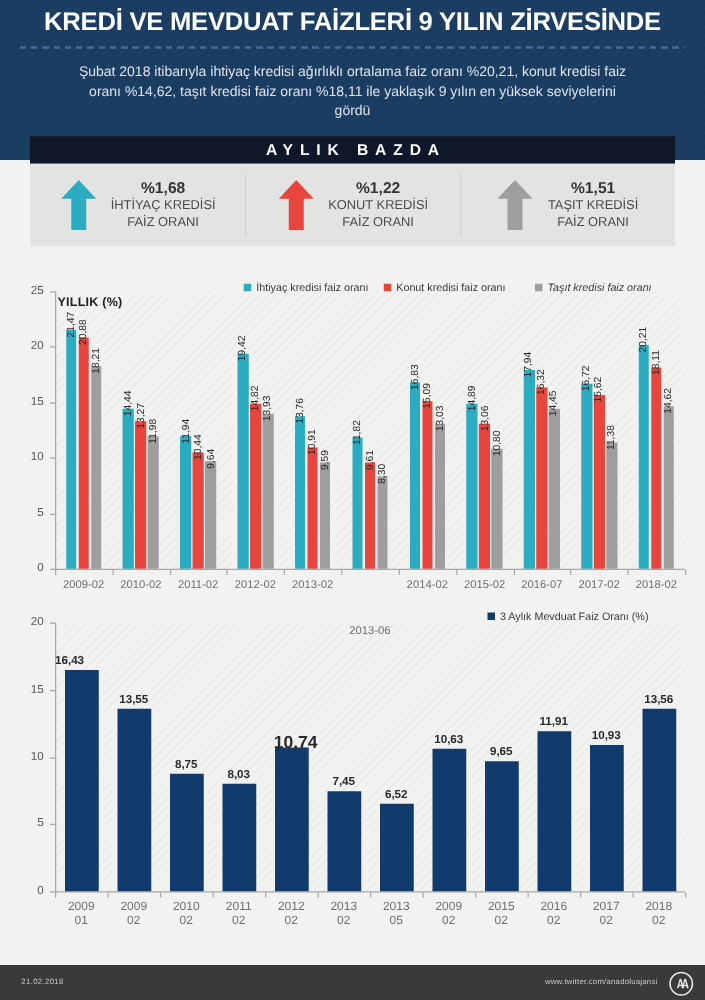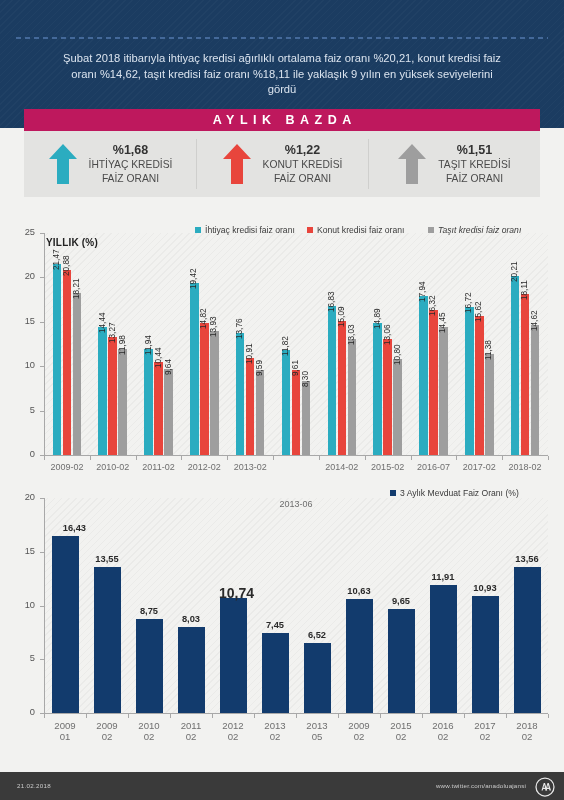--- a/index.html
+++ b/index.html
@@ -79,21 +79,21 @@
   
   #monthly-panel {
     position: absolute;
     left: 24px; top: 109px;
     width: 516px; height: 90px;
   }
   #monthly-header {
     position: absolute;
     left: 0; top: 0;
     width: 516px; height: 22px;
-    background: #be185d;
+    background: #0f172a;
     color: #ffffff;
     font-size: 12.5px;
     font-weight: bold;
     letter-spacing: 5.5px;
     text-align: center;
     line-height: 22px;
     text-indent: 5.5px;
   }
   #monthly-body {
     position: absolute;
@@ -224,20 +224,21 @@
     position: absolute;
     right: 9px; top: 5px;
     width: 20px; height: 20px;
   }
 </style>
 </head>
 <body>
 
 <div id="header">
   <div id="header-texture"></div>
+  <div id="page-title">KREDİ VE MEVDUAT FAİZLERİ 9 YILIN ZİRVESİNDE</div>
   <div id="title-divider"></div>
   <div id="subtitle">Şubat 2018 itibarıyla ihtiyaç kredisi ağırlıklı ortalama faiz oranı %20,21, konut kredisi faiz oranı %14,62, taşıt kredisi faiz oranı %18,11 ile yaklaşık 9 yılın en yüksek seviyelerini gördü</div>
 </div>
 
 <div id="monthly-panel">
   <div id="monthly-header">AYLIK BAZDA</div>
   <div id="monthly-body" class="hatch">
 
     <div class="metric">
       <svg class="metric-arrow" viewBox="0 0 30 42">
@@ -394,21 +395,21 @@
     <div class="ytick-label" style="left: 15px; top: 227px;">0</div>
     <div class="ytick-mark" style="left: 40px; top: 179.25px;"></div>
     <div class="ytick-label" style="left: 15px; top: 173.25px;">5</div>
     <div class="ytick-mark" style="left: 40px; top: 125.5px;"></div>
     <div class="ytick-label" style="left: 15px; top: 119.5px;">10</div>
     <div class="ytick-mark" style="left: 40px; top: 71.75px;"></div>
     <div class="ytick-label" style="left: 15px; top: 65.75px;">15</div>
     <div class="ytick-mark" style="left: 40px; top: 18px;"></div>
     <div class="ytick-label" style="left: 15px; top: 12px;">20</div>
     <div class="bar" style="left: 51.5px; top: 56.3775px; width: 27px; height: 176.623px; background: rgb(18, 59, 109);"></div>
-    <div class="bar-label" style="left: 44px; top: 43.3775px; width: 42px; text-align: right; font-size: 9.3px; font-weight: bold;">16,43</div>
+    <div class="bar-label" style="left: 44px; top: 43.3775px; width: 42px; text-align: left; font-size: 9.3px; font-weight: bold;">16,43</div>
     <div class="xtick-mark" style="left: 44px; top: 234px;"></div>
     <div class="xtick-label" style="left: 44px; top: 240px; width: 42px; font-size: 9.6px;">
       <div>2009</div>
       <div>01</div>
     </div>
     <div class="bar" style="left: 93.5px; top: 87.3375px; width: 27px; height: 145.662px; background: rgb(18, 59, 109);"></div>
     <div class="bar-label" style="left: 86px; top: 74.3375px; width: 42px; text-align: center; font-size: 9.3px; font-weight: bold;">13,55</div>
     <div class="xtick-mark" style="left: 86px; top: 234px;"></div>
     <div class="xtick-label" style="left: 86px; top: 240px; width: 42px; font-size: 9.6px;">
       <div>2009</div>

